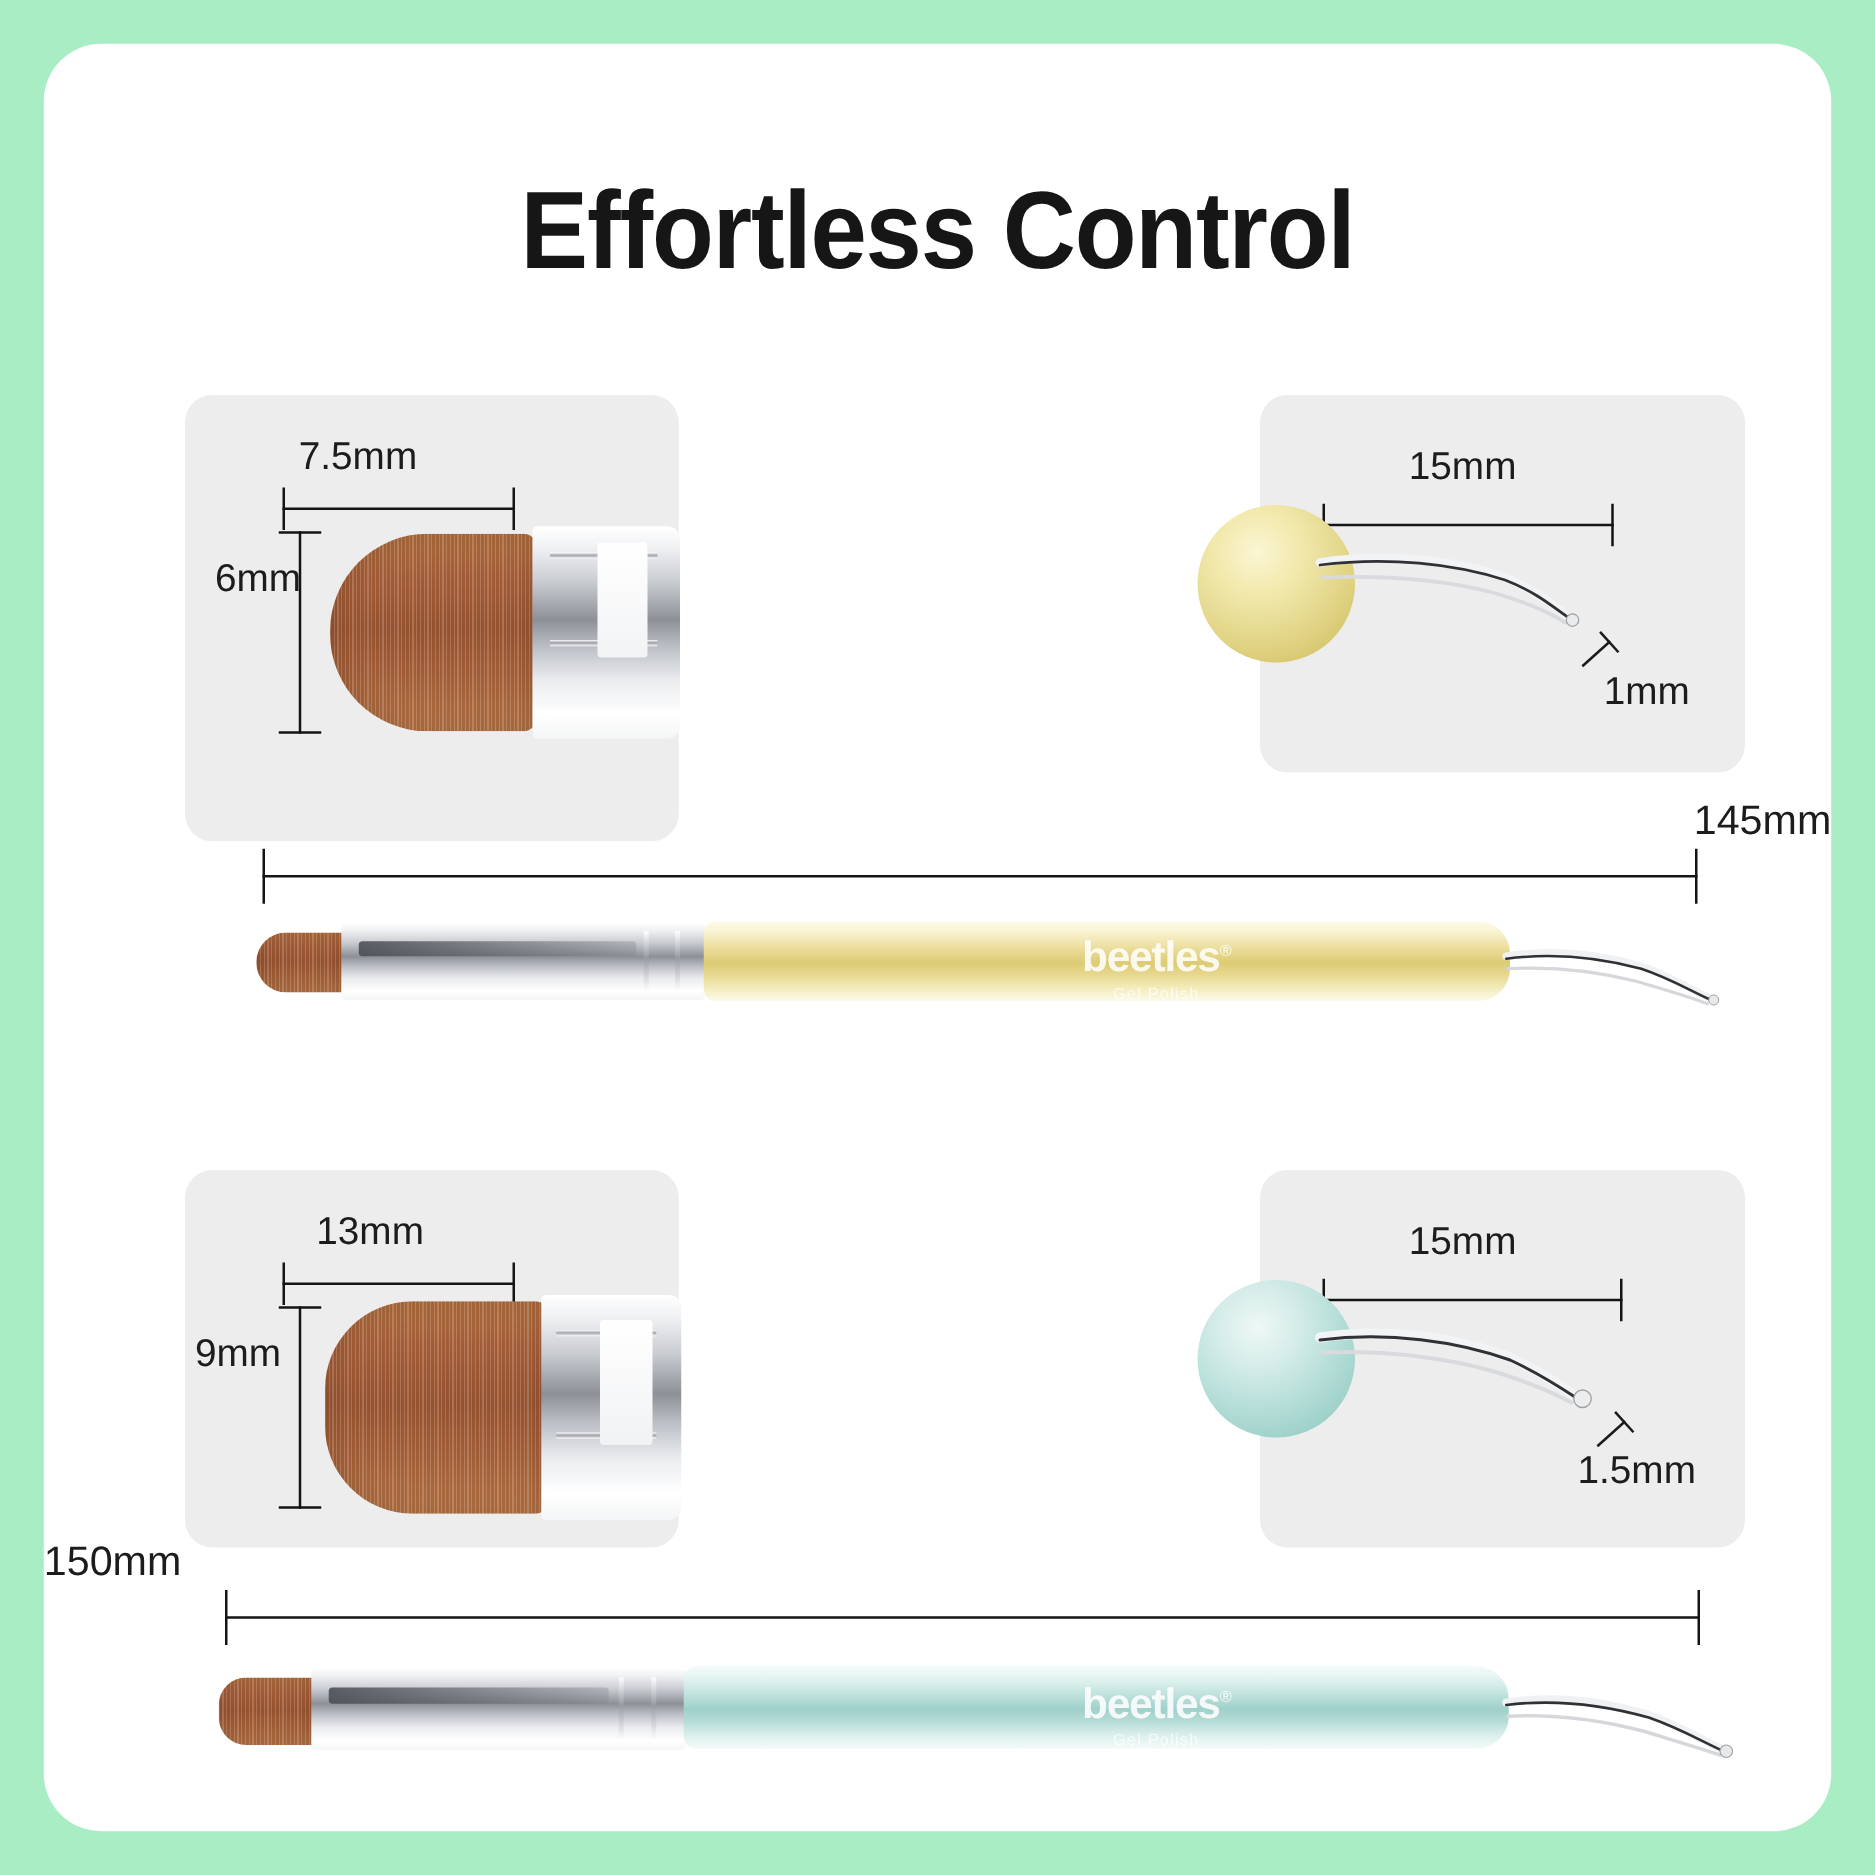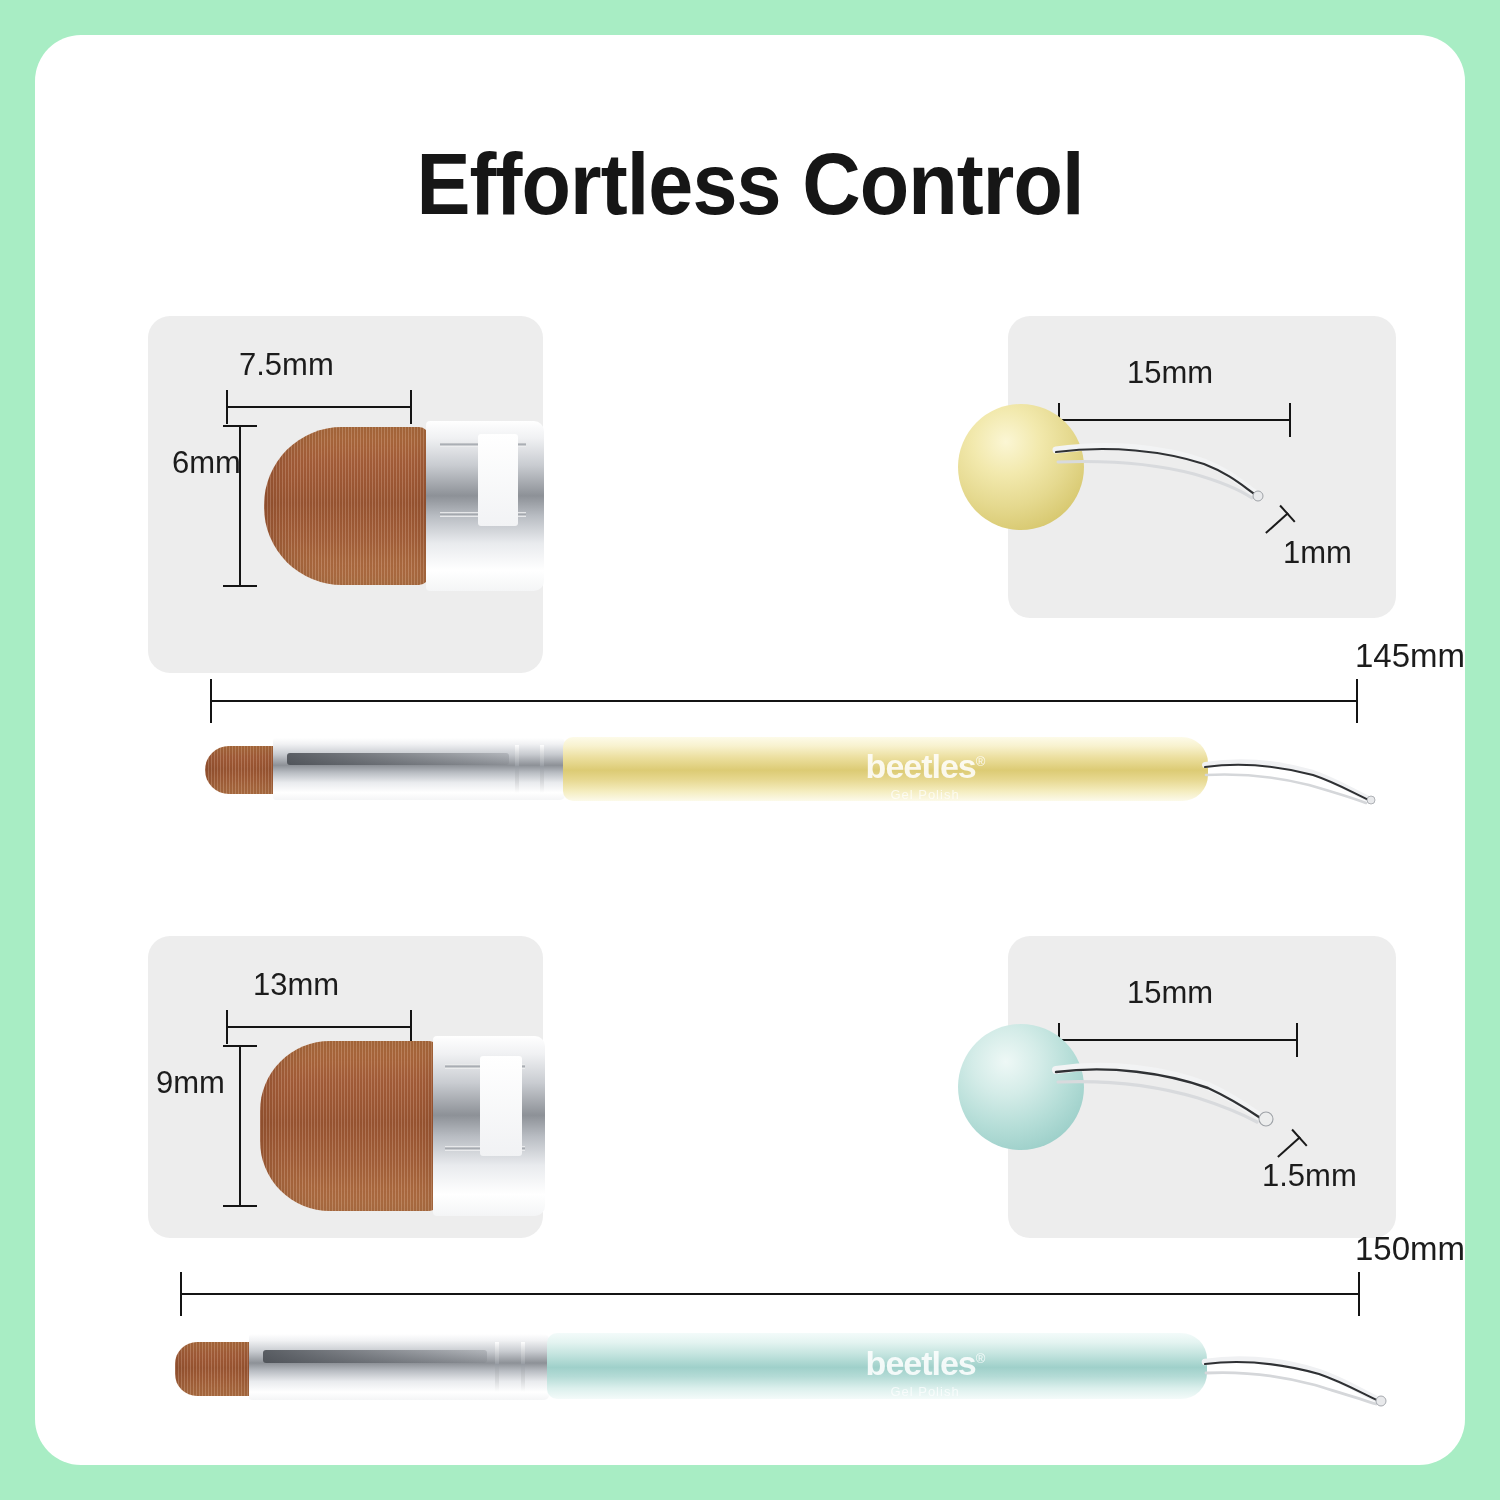--- a/index.html
+++ b/index.html
@@ -333,21 +333,21 @@
         <path d="M4,22 C58,14 114,22 156,38 C182,50 198,62 210,70" stroke="#f2f3f4" stroke-width="8" fill="none" stroke-linecap="round"></path>
         <path d="M4,24 C58,17 114,25 156,40 C182,52 198,63 210,71" stroke="#2f3134" stroke-width="2.4" fill="none" stroke-linecap="round"></path>
         <path d="M6,34 C56,32 106,38 146,50 C174,59 192,67 205,74" stroke="#d8dadd" stroke-width="3.2" fill="none" stroke-linecap="round"></path>
         <circle cx="214" cy="71" r="7" fill="#eceded" stroke="#9ea2a7" stroke-width="1.1"></circle>
       </svg>
 
       <div class="ibeam" style="left:280px; top:196px;"></div>
       <div class="dim-label" style="left:254px; top:222px;">1.5mm</div>
     </div>
 
-    <div class="dim-label big" style="position:absolute; left:0; top:1195px; width:100%; text-align:right;">150mm</div>
+    <div class="dim-label big" style="position:absolute; left:0; top:1195px; width:100%; text-align:left;">150mm</div>
 
     <div class="prule" style="left:145px; top:1258px; width:1180px;"></div>
 
     <div class="tool" style="left:0; top:1285px; width:1430px; height:95px;">
       <div class="bristle" style="left:140px; top:22px; width:78px; height:54px;
                   border-radius:22px 4px 4px 22px;"></div>
       <div class="ferrule" style="left:214px; top:14px; width:300px; height:66px;
                   border-radius:3px 5px 5px 3px;"></div>
       <div class="ferrule-notch" style="left:460px; top:22px; width:4px; height:50px;"></div>
       <div class="ferrule-notch" style="left:486px; top:22px; width:4px; height:50px;"></div>

